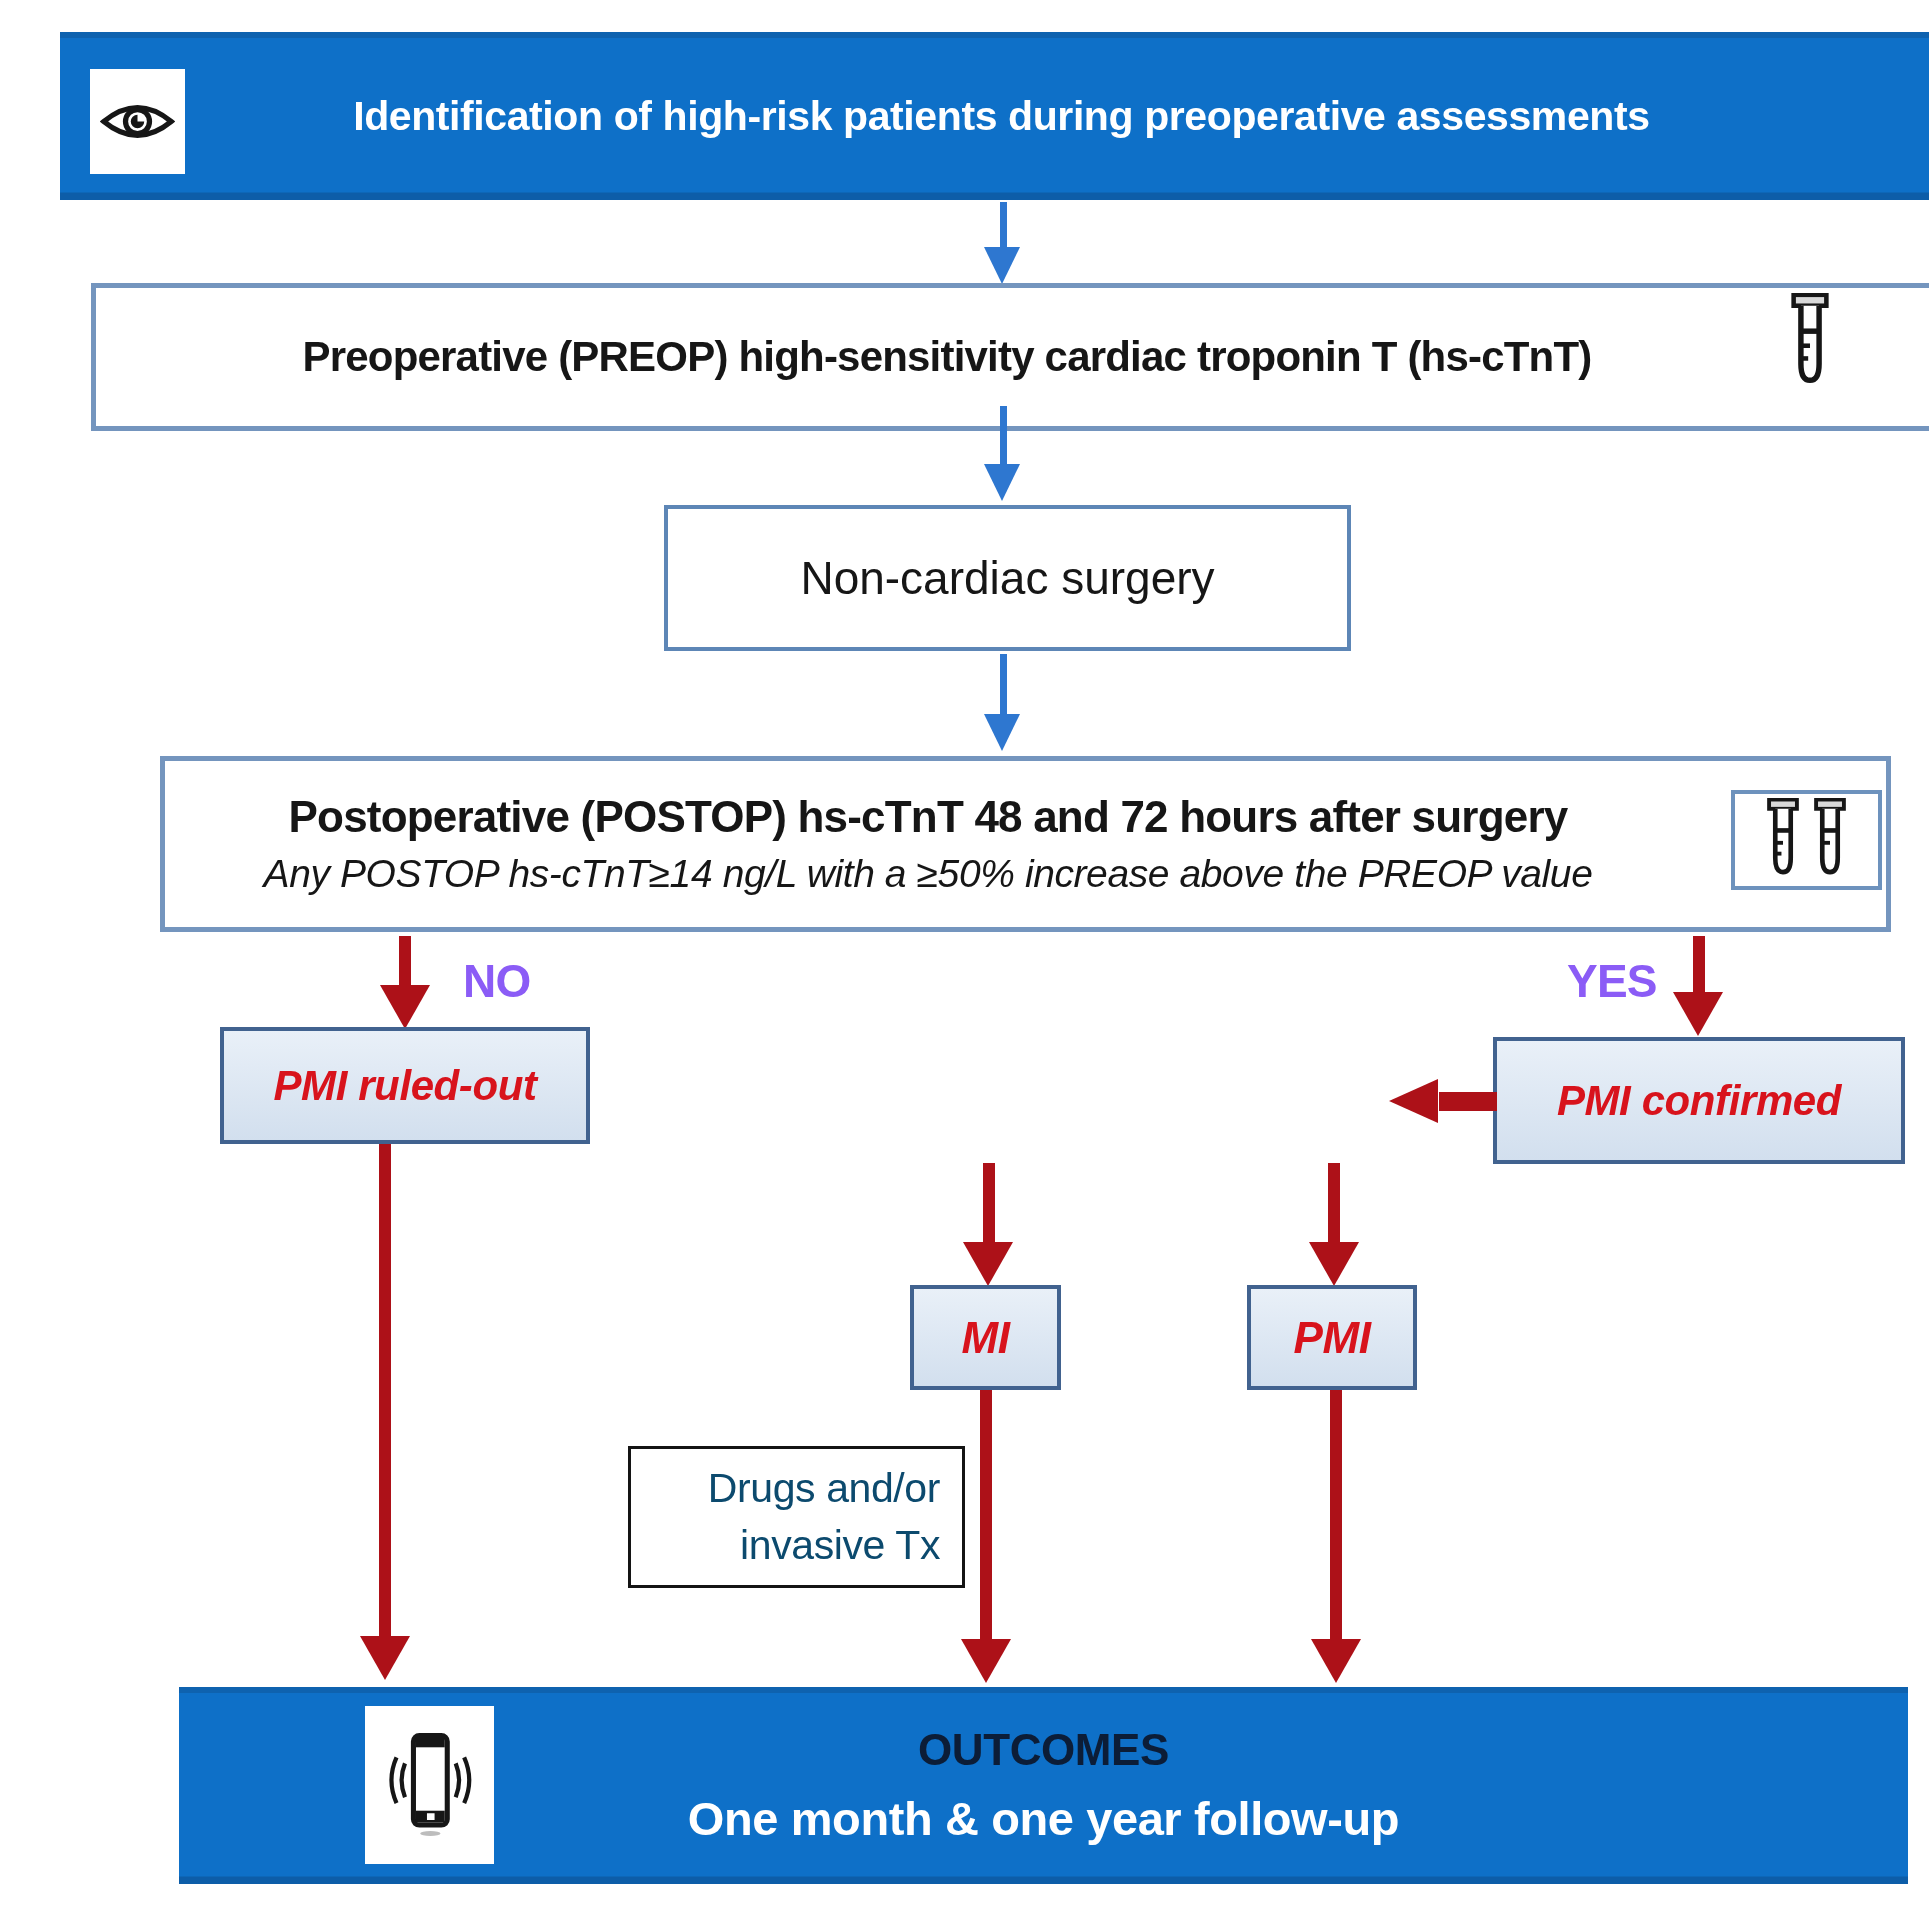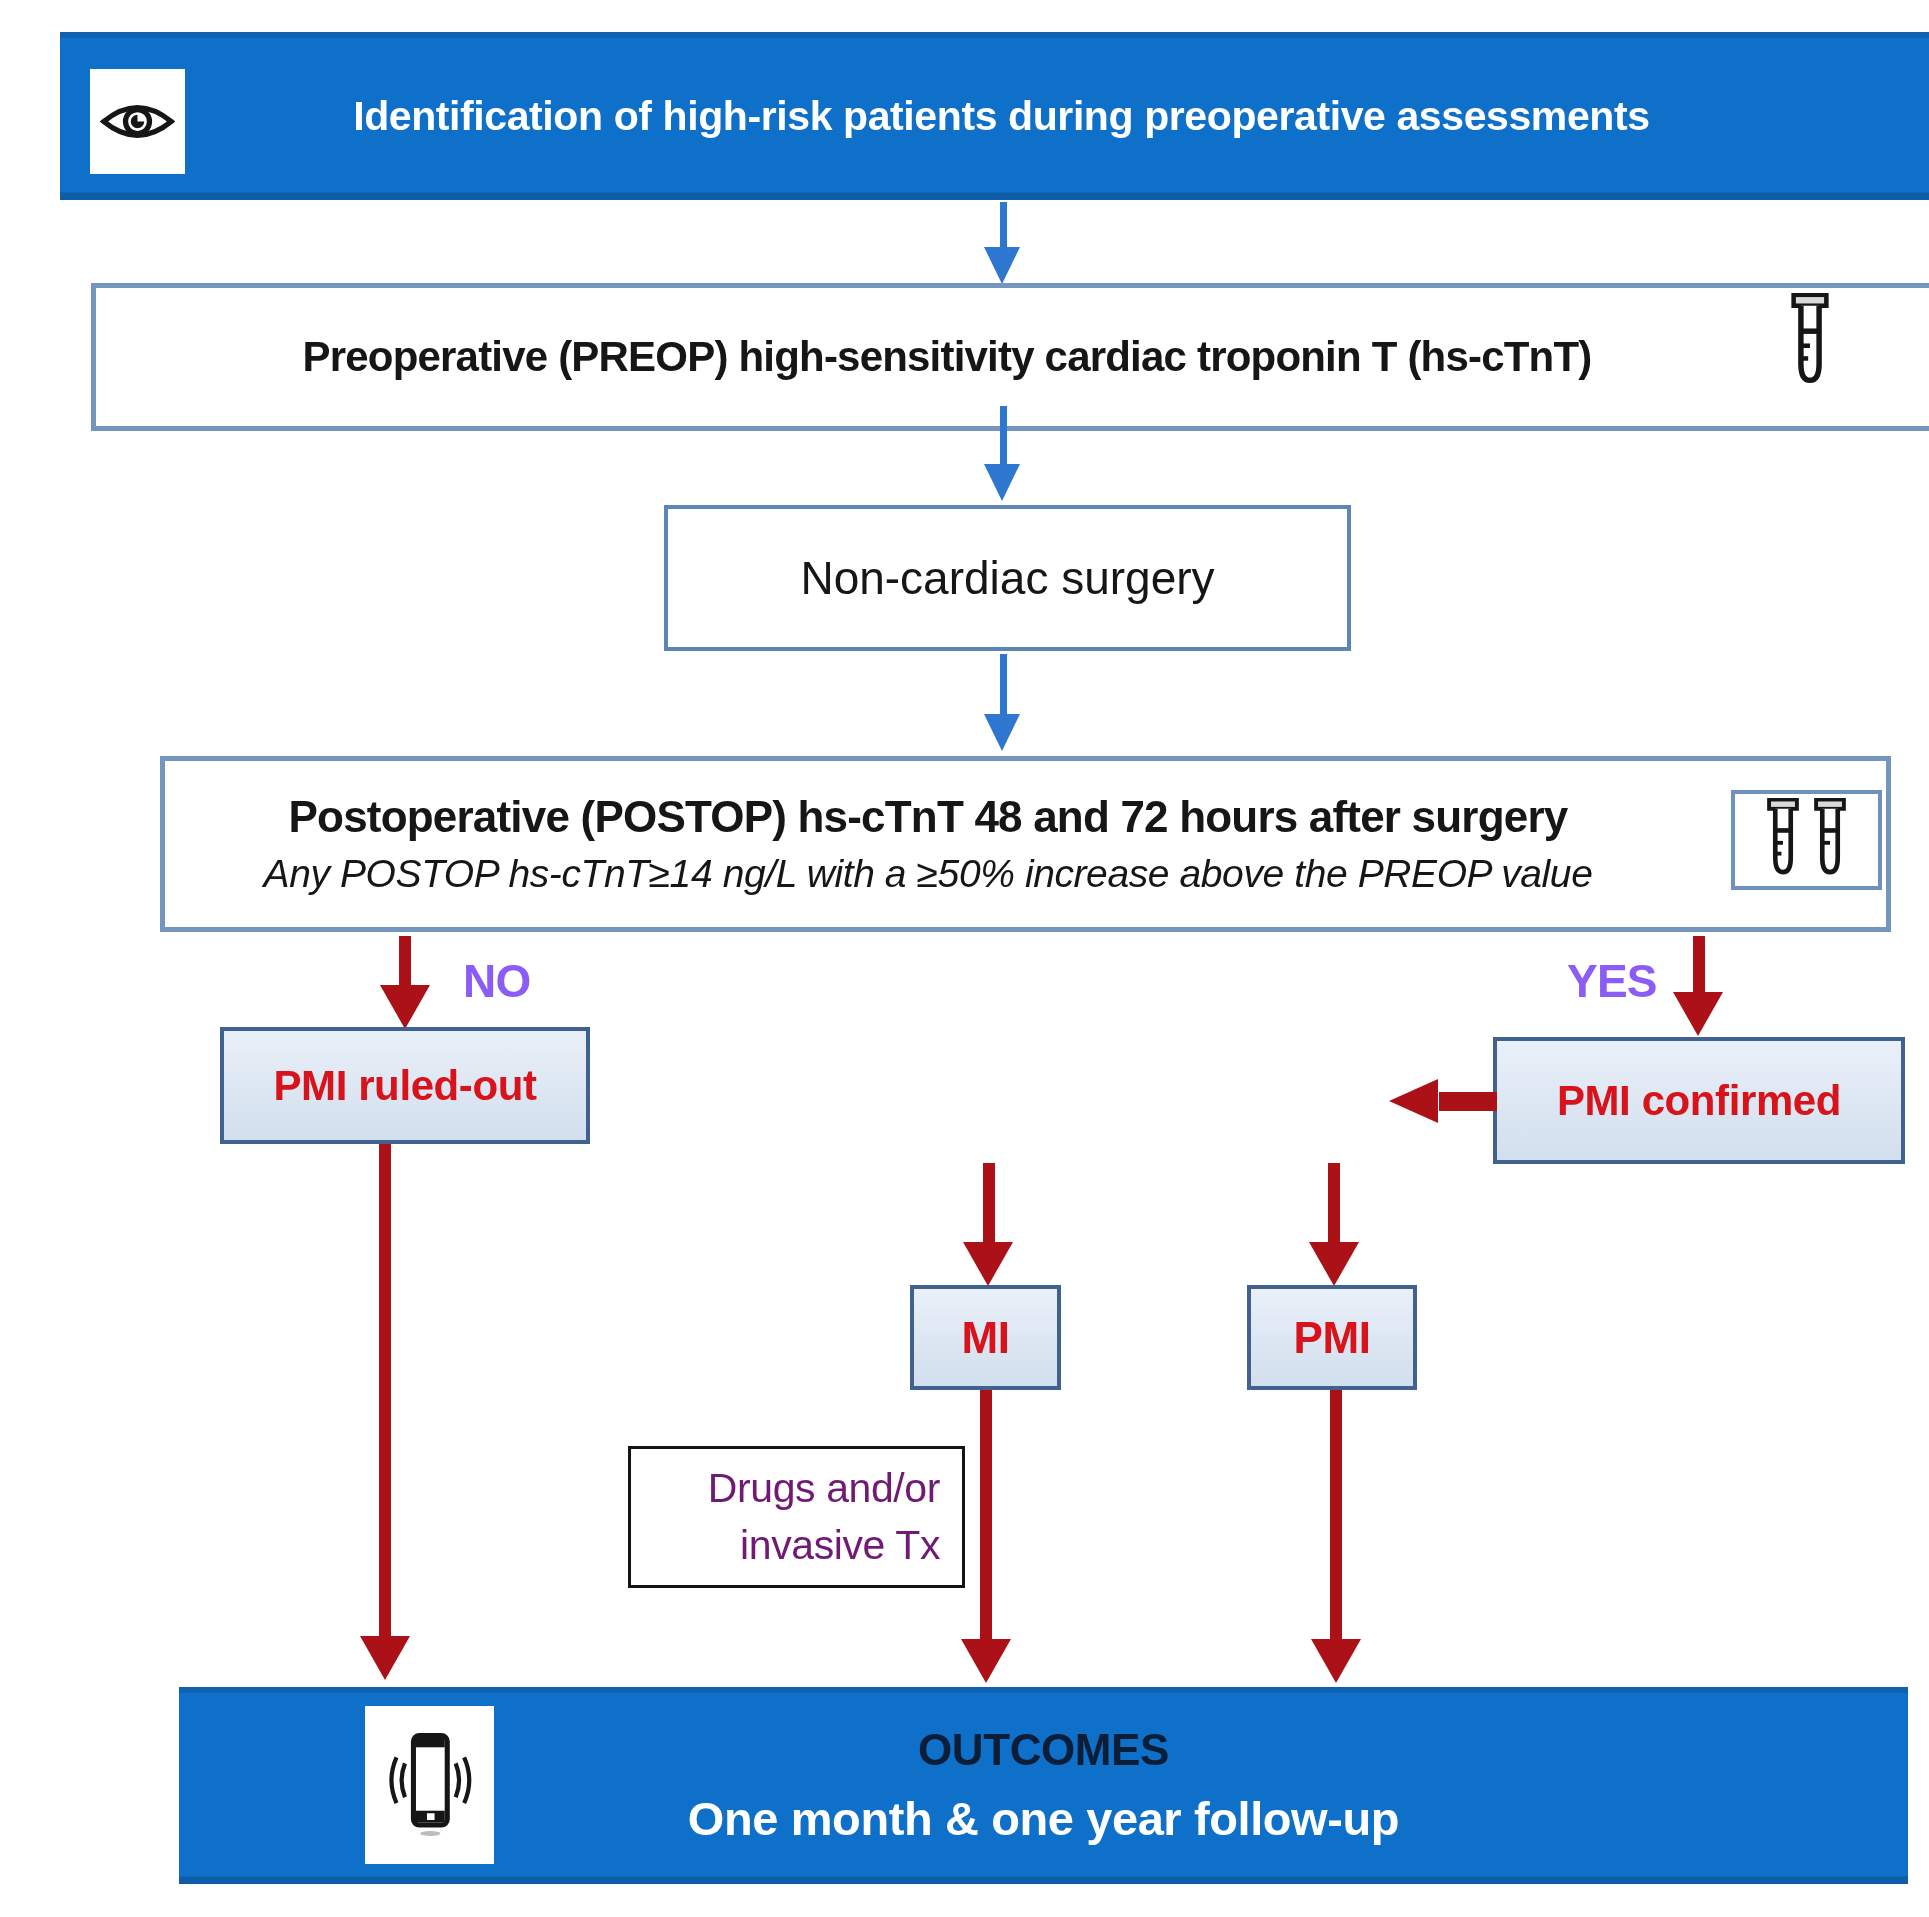--- a/index.html
+++ b/index.html
@@ -30,20 +30,21 @@
   .box{
     position:absolute;box-sizing:border-box;
     display:flex;align-items:center;justify-content:center;
     text-align:center;color:#161616;background:#ffffff;
   }
   .box-blueborder{border:5.1px solid #7495be;}
   .box-midborder{border:4.2px solid #5d86b6;}
   .box-light{
     background:linear-gradient(180deg,#e9f0f8 0%,#d2dfee 100%);
     border:4.2px solid #41628f;
+    font-style:italic;
   }
   .red-label{color:#d8131c;font-weight:bold;letter-spacing:-0.4px;}
   .bold-line{font-weight:bold;font-size:44px;letter-spacing:-0.8px;}
   .italic-line{font-style:italic;font-size:39px;letter-spacing:-0.4px;}
   .branch-label{
     position:absolute;font-weight:bold;font-size:46px;color:#8b5cf6;letter-spacing:-0.8px;
   }
   
   .vline{position:absolute;}
   .vline.red{background:#ad1118;}
@@ -51,21 +52,21 @@
   .hline.red{position:absolute;background:#ad1118;}
   .head{position:absolute;width:0;height:0;}
   .head.down-blue{border-left:18.6px solid transparent;border-right:18.6px solid transparent;border-top:37px solid #2e77d0;}
   .head.down-red{border-left:25.4px solid transparent;border-right:25.4px solid transparent;border-top:44px solid #ad1118;}
   .head.left-red{border-top:22px solid transparent;border-bottom:22px solid transparent;border-right:49px solid #ad1118;}
   
   .outcomes-wrap{display:flex;flex-direction:column;align-items:center;gap:15.3px;width:100%;}
   .outcomes-title{color:#0c1d37;font-weight:bold;font-size:44px;letter-spacing:-0.4px;}
   .outcomes-sub{color:#ffffff;font-weight:bold;font-size:47px;letter-spacing:-0.4px;}
   .drugs-inner{display:flex;flex-direction:column;align-items:flex-end;gap:10px;
-    font-size:41px;color:#701a75;letter-spacing:-0.4px;}
+    font-size:41px;color:#0c4a6e;letter-spacing:-0.4px;}
   svg{display:block;}
 </style>
 </head>
 <body>
 
 <div class="canvas">
 
   <div class="banner" style="left:25.4px;top:32px;width:1882px;height:168px;">
     <div class="icon-tile" style="left:30px;top:37px;width:95px;height:105px;">
       <svg width="75" height="53" viewBox="0 0 100 70">

